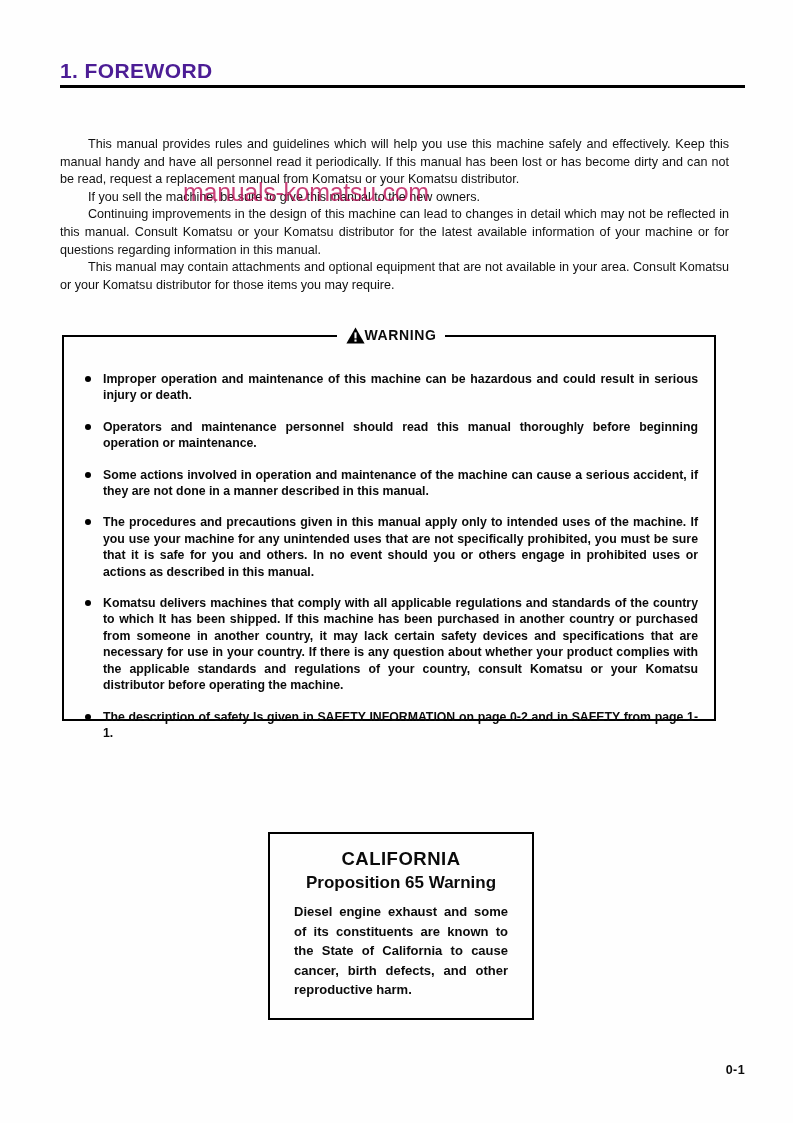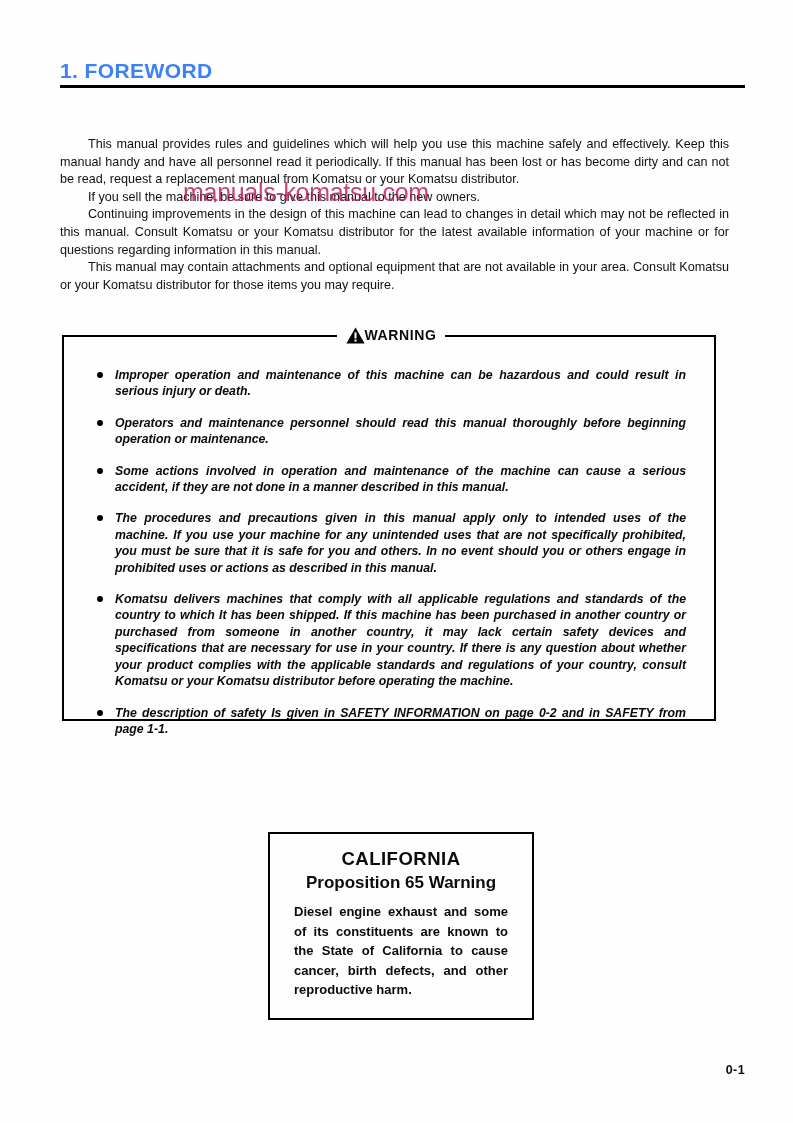--- a/index.html
+++ b/index.html
@@ -27,21 +27,21 @@
     position: absolute;
     left: 60px;
     top: 58px;
     width: 685px;
   }
   .title-text {
     font-size: 21px;
     font-weight: bold;
     letter-spacing: 0.4px;
     line-height: 26px;
-    color: #3b82f6;
+    color: #4c1d95;
   }
   .title-rule {
     margin-top: 1px;
     height: 2.5px;
     background: #000;
     width: 685px;
   }
 
   
   .intro {
@@ -107,24 +107,23 @@
     position: relative;
     top: 1px;
   }
   .legend-label {
     font-size: 14px;
     font-weight: bold;
     letter-spacing: 0.6px;
   }
 
   .warning-list {
-    margin: 12px;
-    padding: 18px 16px 0 20px;
+    margin: 0;
+    padding: 34px 16px 0 20px;
     list-style: none;
-    font-style: italic;
   }
   .warning-list li {
     position: relative;
     padding-left: 19px;
     margin-bottom: 15px;
     font-size: 12.3px;
     font-weight: bold;
     line-height: 16.4px;
     text-align: justify;
     color: #0a0a0a;

